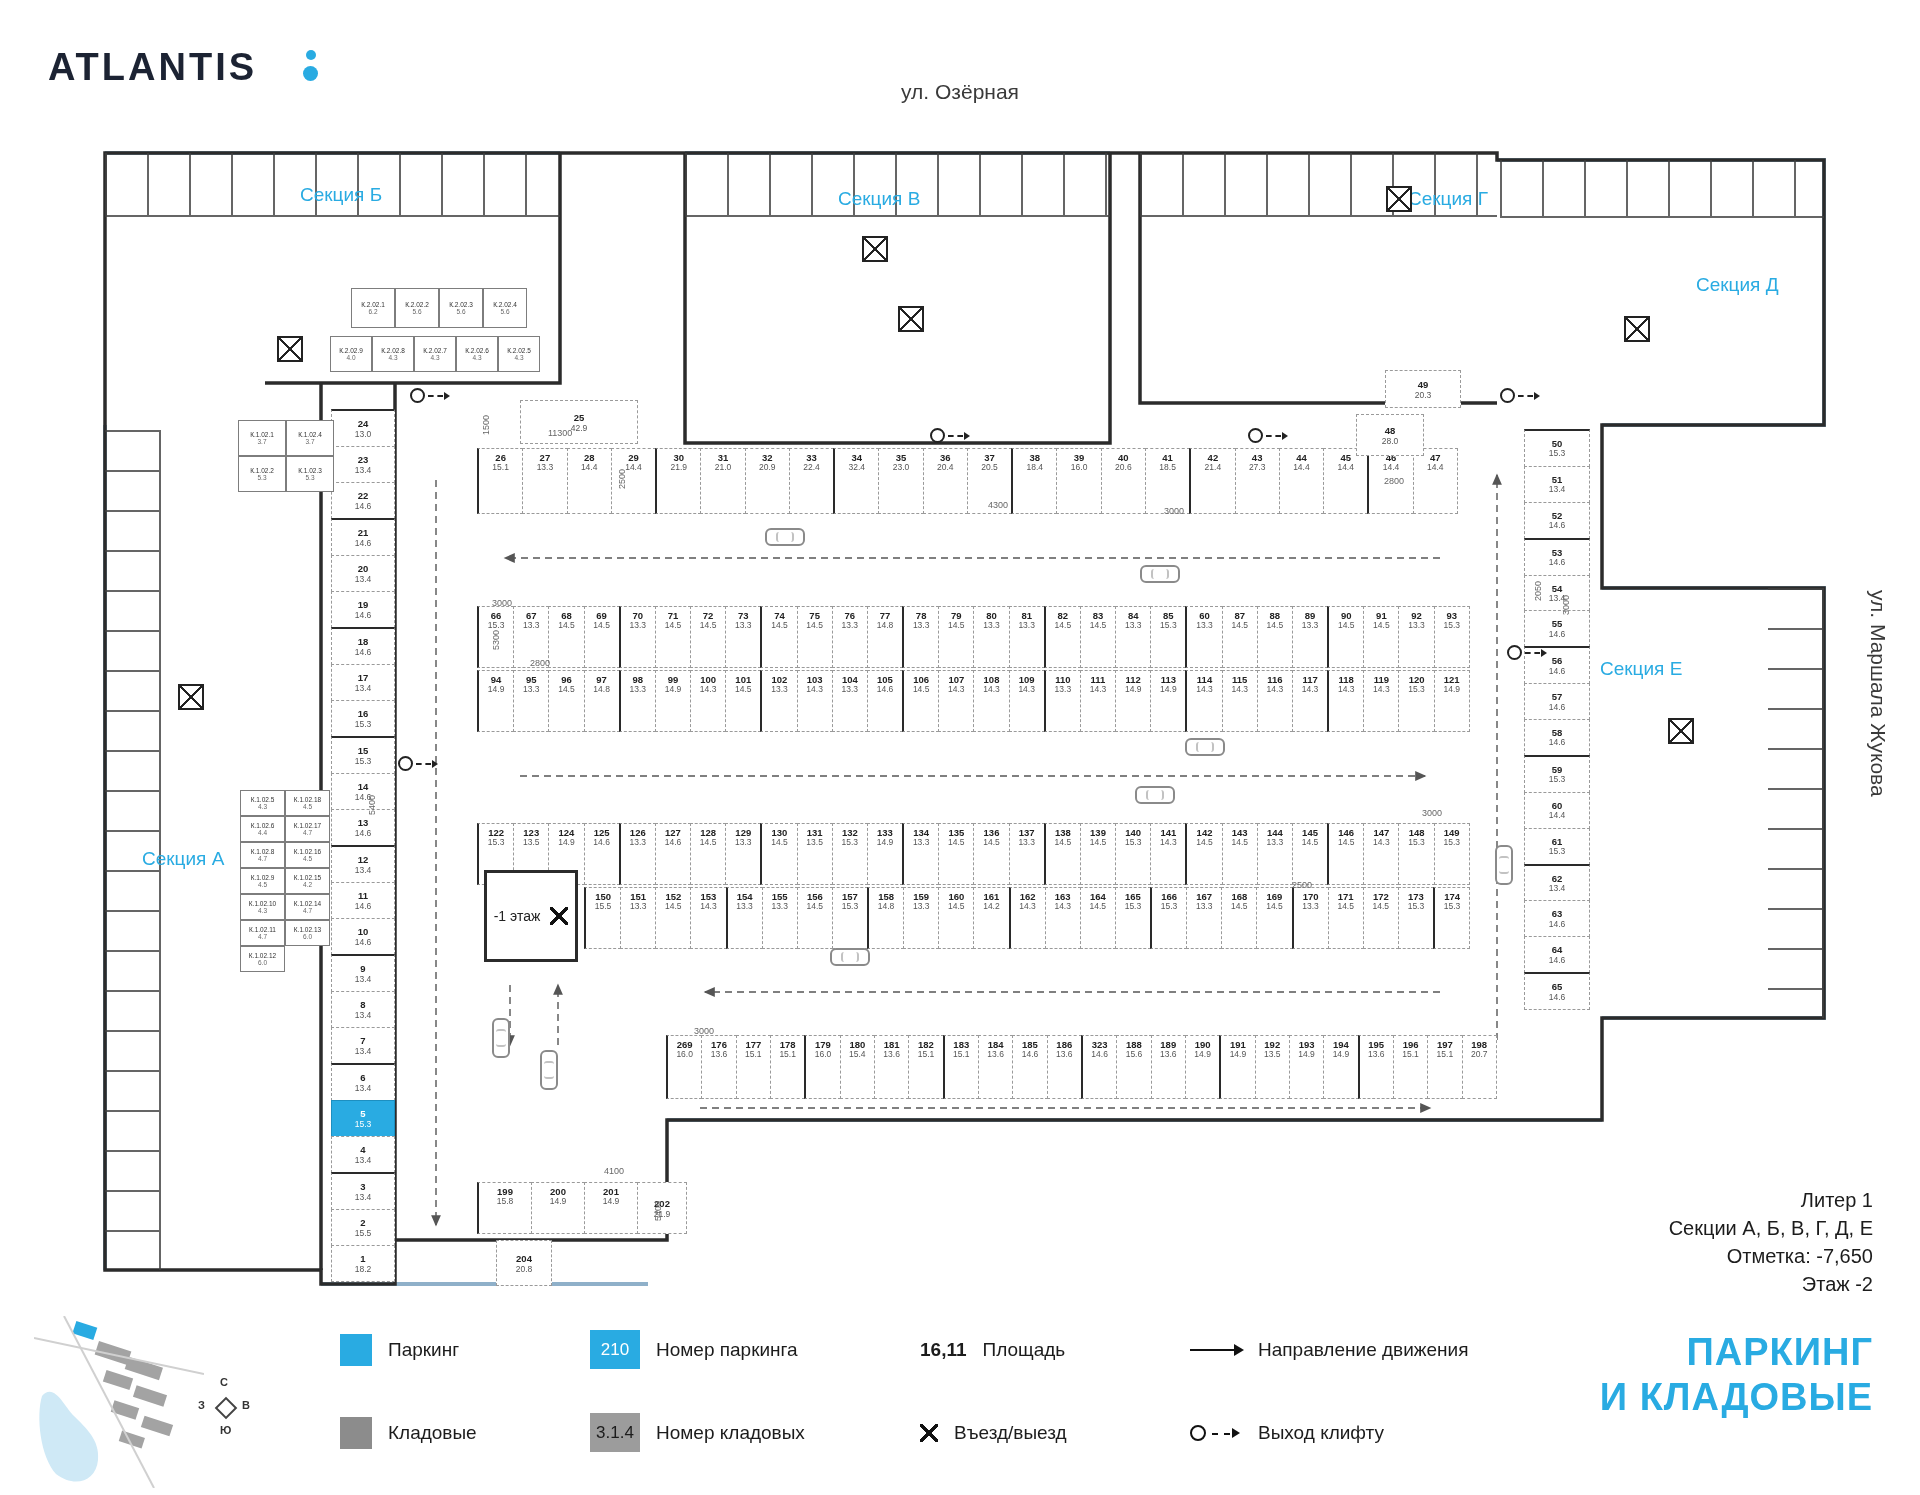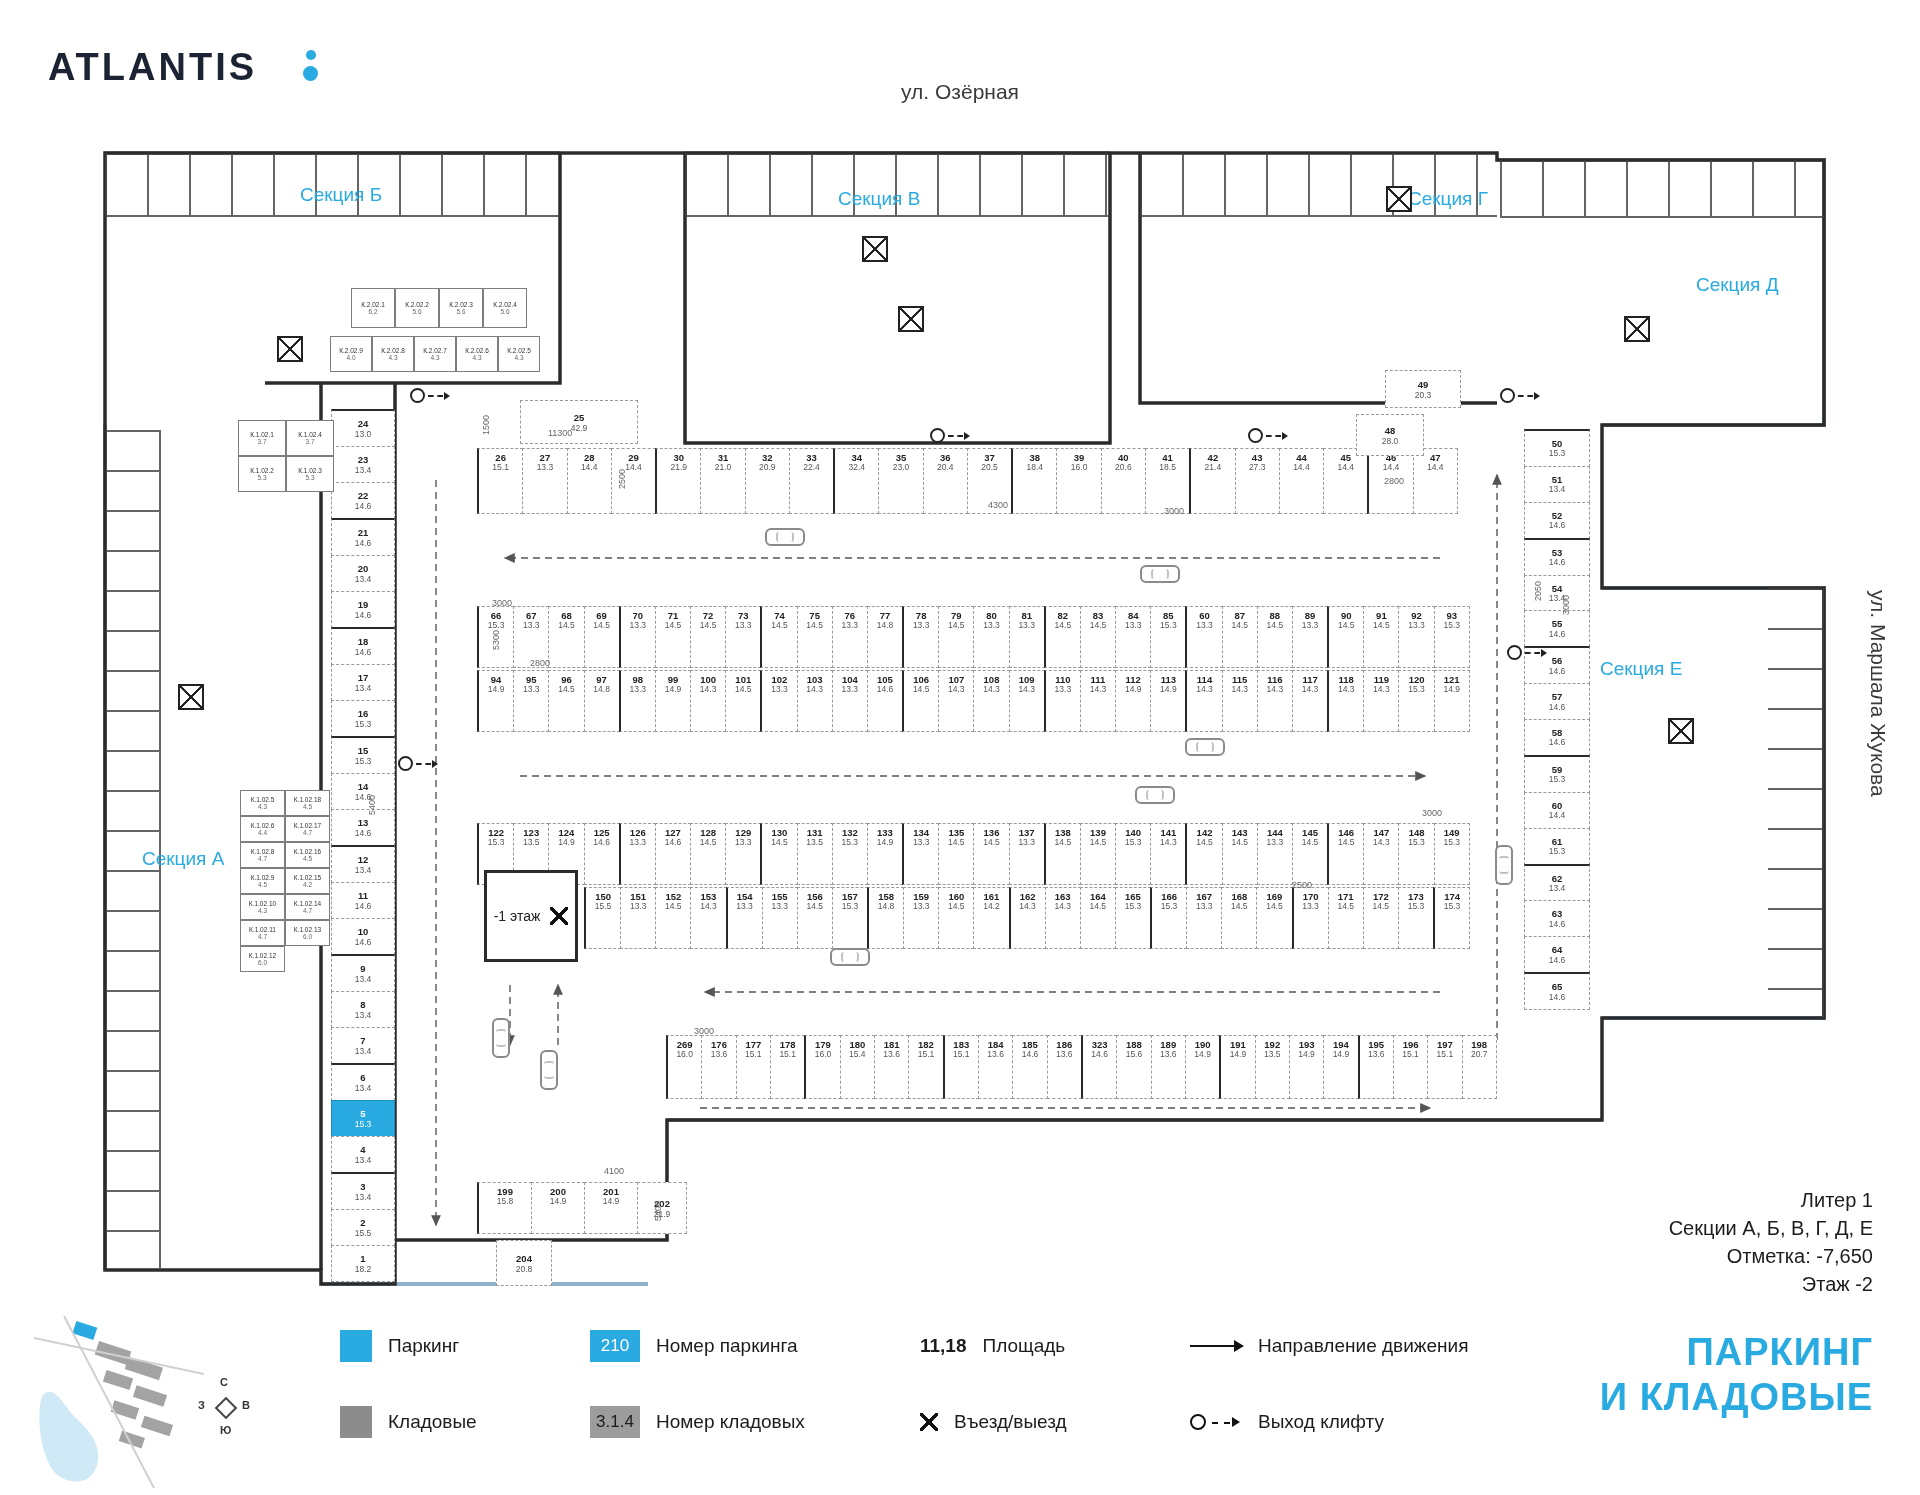--- a/index.html
+++ b/index.html
@@ -65,21 +65,21 @@
   
   .info{right:47px;top:1186px;text-align:right;font-size:20px;line-height:1.4;color:#1c1c1c}
   .big-title{right:47px;top:1330px;text-align:right;font-size:38px;font-weight:bold;color:#29abe2;line-height:1.18;letter-spacing:1px}
 
   
   .legend{left:340px;top:1330px;display:grid;grid-template-columns:250px 330px 270px auto;row-gap:44px;align-items:center}
   .lg{display:flex;align-items:center;gap:16px;font-size:19px;color:#1c1c1c;white-space:nowrap}
   .sw{width:32px;height:32px;display:inline-block}
   .sw.cyan{background:#29abe2}
   .sw.gray{background:#8c8c8c}
-  .numbox{display:inline-flex;align-items:center;justify-content:center;min-width:50px;height:32px;padding:0 0;font-size:17px}
+  .numbox{display:inline-flex;align-items:center;justify-content:center;min-width:50px;height:39px;padding:0 0;font-size:17px}
   .numbox.cyan{background:#29abe2;color:#fff}
   .numbox.gray{background:#9c9c9c;color:#1c1c1c}
   .areaval{font-weight:bold}
   .dir-arrow{position:relative;width:52px;height:2px;background:#111;display:inline-block}
   .dir-arrow::after{content:"";position:absolute;right:-2px;top:-5px;border-left:10px solid #111;border-top:6px solid transparent;border-bottom:6px solid transparent}
   .lift-icon{position:relative;width:52px;height:18px;display:inline-block}
   .lift-icon i{position:absolute;left:0;top:1px;width:16px;height:16px;border:2px solid #111;border-radius:50%}
   .lift-icon u{position:absolute;left:22px;top:9px;width:18px;border-top:2px dashed #111}
   .lift-icon s{position:absolute;left:42px;top:4px;border-left:8px solid #111;border-top:5px solid transparent;border-bottom:5px solid transparent}
 
@@ -1184,21 +1184,21 @@
   <div class="abs legend">
     <div class="lg">
       <span class="sw cyan"></span>
       <span>Паркинг</span>
     </div>
     <div class="lg">
       <span class="numbox cyan">210</span>
       <span>Номер паркинга</span>
     </div>
     <div class="lg">
-      <span class="areaval">11,18</span>
+      <span class="areaval">16,11</span>
       <span>Площадь</span>
     </div>
     <div class="lg">
       <span class="dir-arrow"></span>
       <span>Направление движения</span>
     </div>
     <div class="lg">
       <span class="sw gray"></span>
       <span>Кладовые</span>
     </div>

